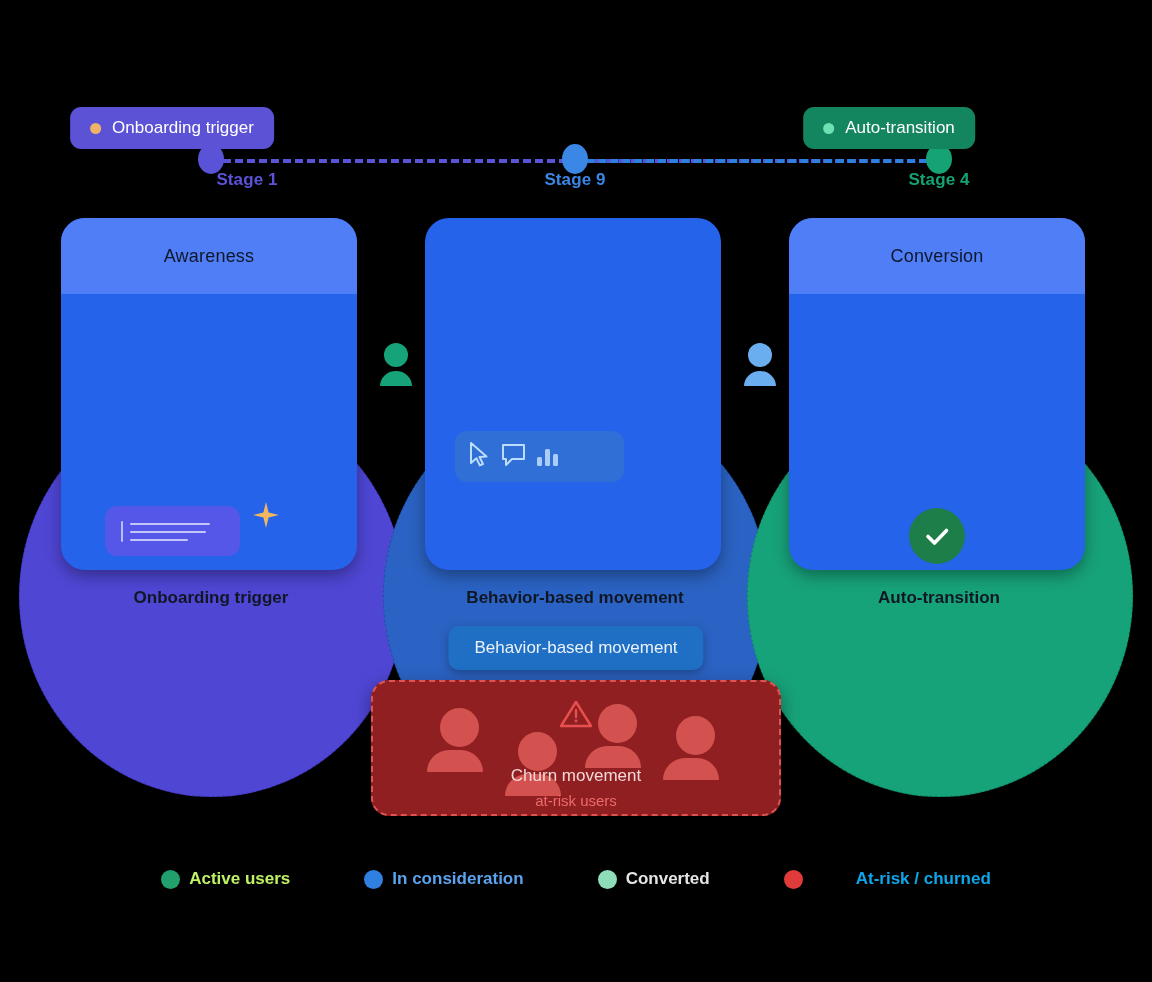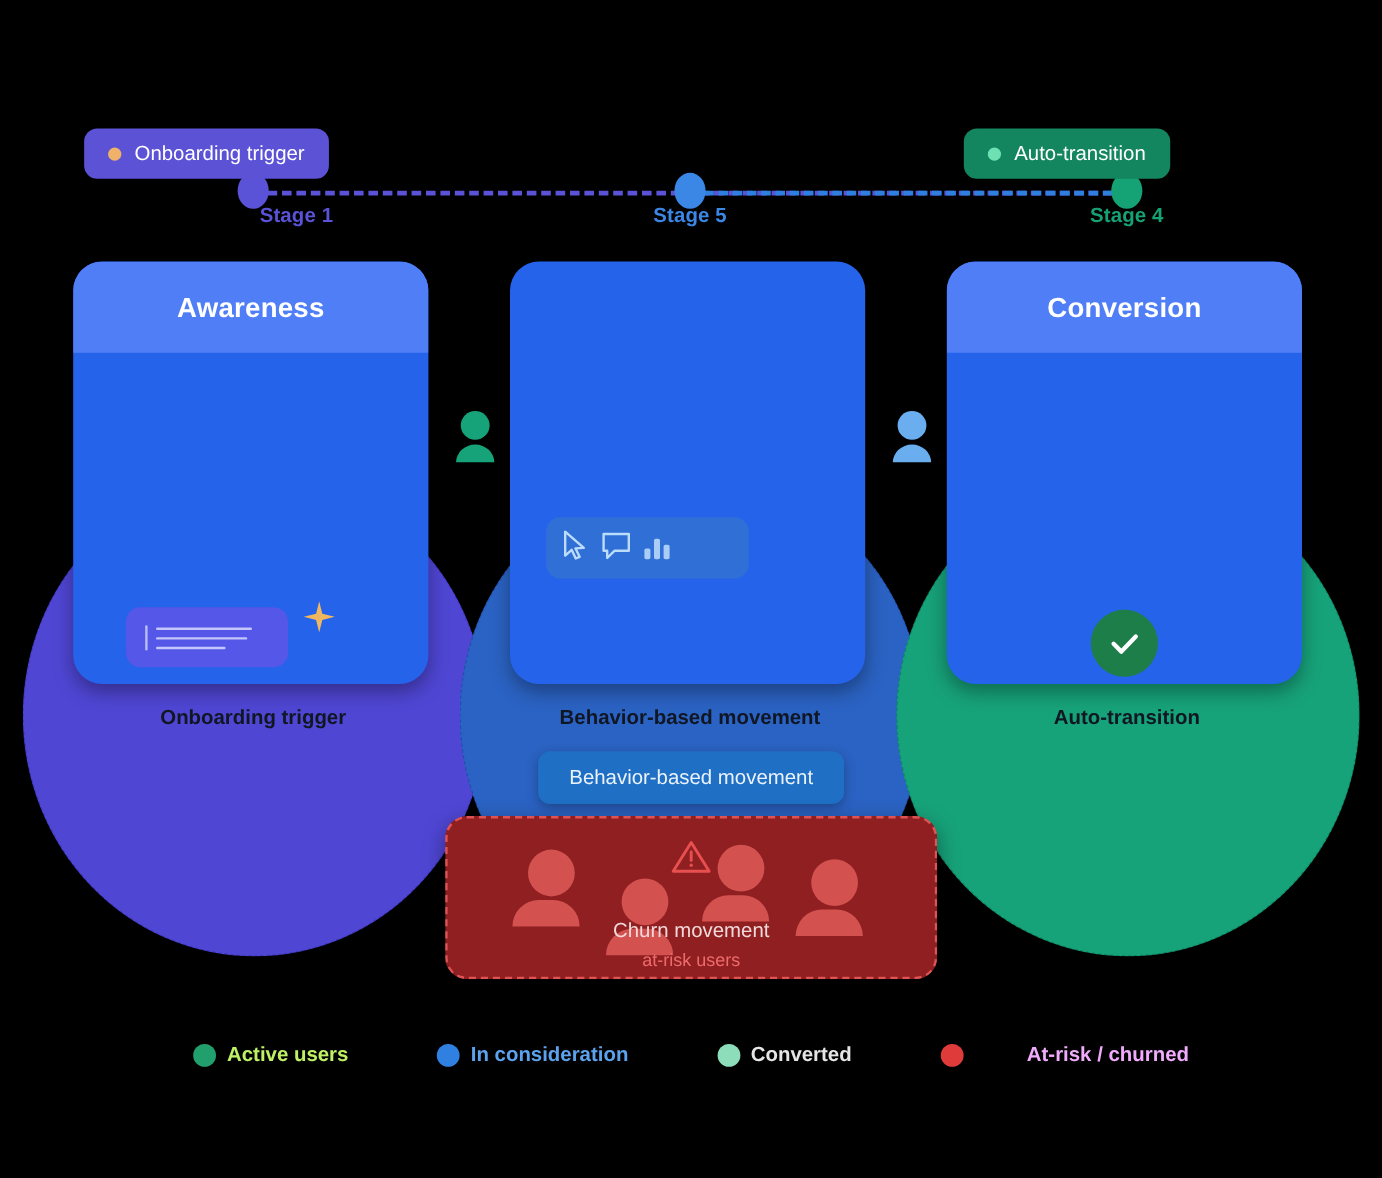--- a/index.html
+++ b/index.html
@@ -40,21 +40,21 @@
   .card{
     position:absolute;left:20px;top:8px;width:296px;height:352px;
     border-radius:24px;overflow:hidden;
     background:#2563eb;
     box-shadow:0 6px 16px rgba(0,0,0,.35);
   }
   .card-head{
     height:76px;background:#4f7ef7;
     display:flex;align-items:center;justify-content:center;
   }
-  .card-title{font-size:23px;color:#ffffff;font-weight:700;letter-spacing:.2px;}
+  .card-title{font-size:18px;color:#0f172a;font-weight:400;letter-spacing:.2px;}
   .card-body{position:relative;height:276px;}
 
   .people-row{display:flex;justify-content:center;align-items:flex-end;}
   .person{position:relative;display:inline-block;}
   .person .head{border-radius:50%;background:#fff;margin:0 auto;}
   .person .body{background:#fff;margin:0 auto;}
 
   
   .info-chip{
     position:absolute;left:44px;bottom:14px;width:135px;height:50px;
@@ -126,21 +126,21 @@
 
   <div class="timeline">
     <div class="tl-line"></div>
     <div class="tl-line seg2" style="left:575px;width:364px;"></div>
 
     <div class="tl-node" style="left:211px;top:159px;background:#5a53d8;"></div>
     <div class="tl-node" style="left:575px;top:159px;background:#3a87e6;"></div>
     <div class="tl-node" style="left:939px;top:159px;background:#15a274;"></div>
 
     <div class="tl-label" style="left:211px;top:170px;color:#5a53d8;margin-left:36px;">Stage 1</div>
-    <div class="tl-label" style="left:575px;top:170px;color:#3a87e6;">Stage 5</div>
+    <div class="tl-label" style="left:575px;top:170px;color:#3a87e6;">Stage 9</div>
     <div class="tl-label" style="left:939px;top:170px;color:#15a274;">Stage 4</div>
 
     <div class="badge" style="left:172px;top:107px;background:#5b52d6;">
       <span class="dot" style="background:#f0b269;"></span>
       <span>Onboarding trigger</span>
     </div>
     <div class="badge" style="left:889px;top:107px;background:#14865f;">
       <span class="dot" style="background:#6fe0b4;"></span>
       <span>Auto-transition</span>
     </div>
@@ -332,17 +332,17 @@
     <div class="legend-item">
       <span class="swatch" style="background:#2f80e0;"></span>
       <span class="lbl" style="color:#5ba3ee;">In consideration</span>
     </div>
     <div class="legend-item">
       <span class="swatch" style="background:#8ddcba;"></span>
       <span class="lbl" style="color:#e5e5e5;">Converted</span>
     </div>
     <div class="legend-item">
       <span class="swatch" style="background:#e03b3b;"></span>
-      <span class="lbl" style="color:#f0abfc;margin-left:44px;">At-risk / churned</span>
+      <span class="lbl" style="color:#0ea5e9;margin-left:44px;">At-risk / churned</span>
     </div>
   </div>
 
 </div>
 
 </body></html>

